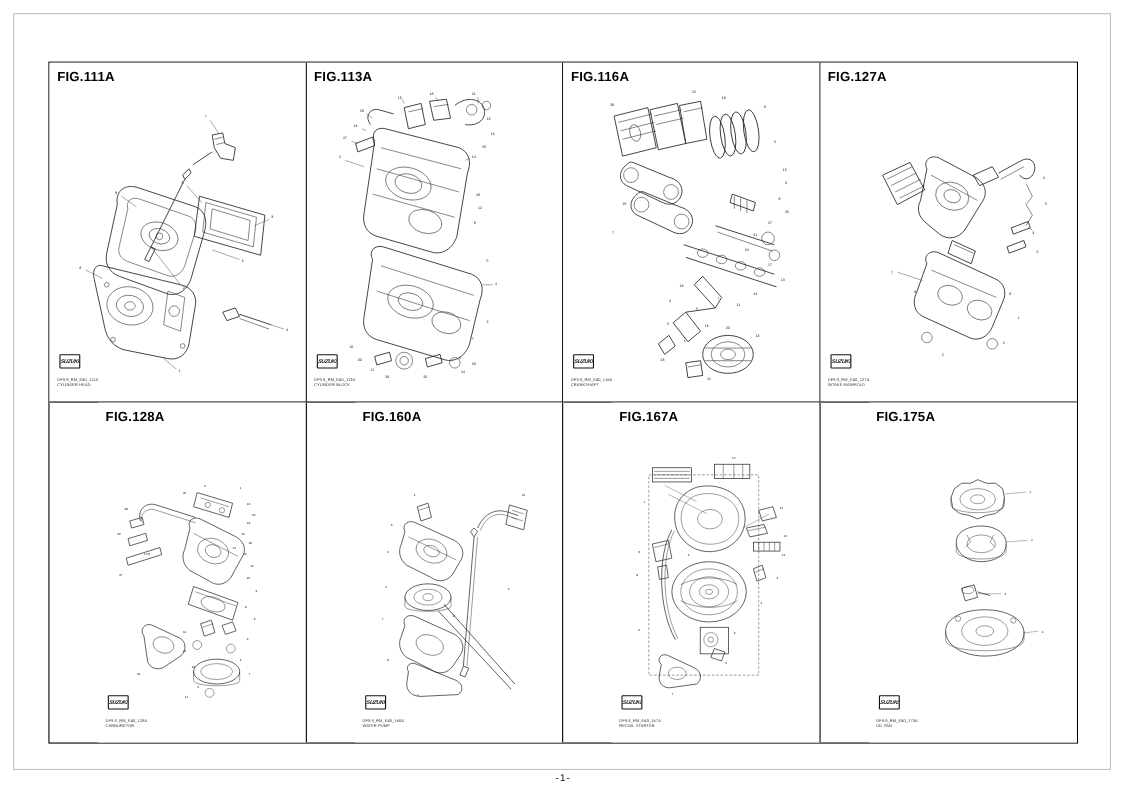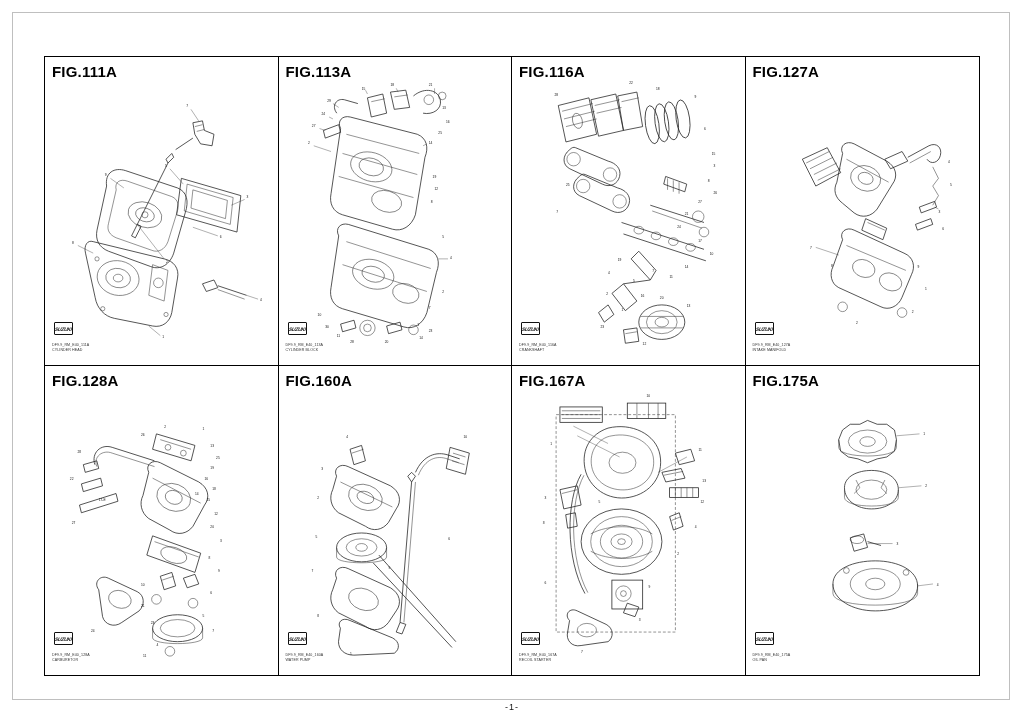--- a/index.html
+++ b/index.html
@@ -46,27 +46,27 @@
   }
   .cell {
     position: relative;
     border-right: 1px solid #000000;
     border-bottom: 1px solid #000000;
     box-sizing: border-box;
     overflow: hidden;
     background: #ffffff;
   }
   .cell:nth-child(4n) { border-right: none; }
-  .cell:nth-child(n+5) { border-bottom: none; }
+  .cell:nth-child(n+5) { border-bottom: none; margin-left: 44px; }
 
   .fig-label {
     position: absolute;
     left: 7px;
     top: 6px;
-    font-size: 15px;
+    font-size: 12px;
     font-weight: bold;
     letter-spacing: 0.2px;
     color: #000;
   }
   .footer-code {
     position: absolute;
     left: 7px;
     bottom: 12px;
     font-size: 3.6px;
     color: #333;

